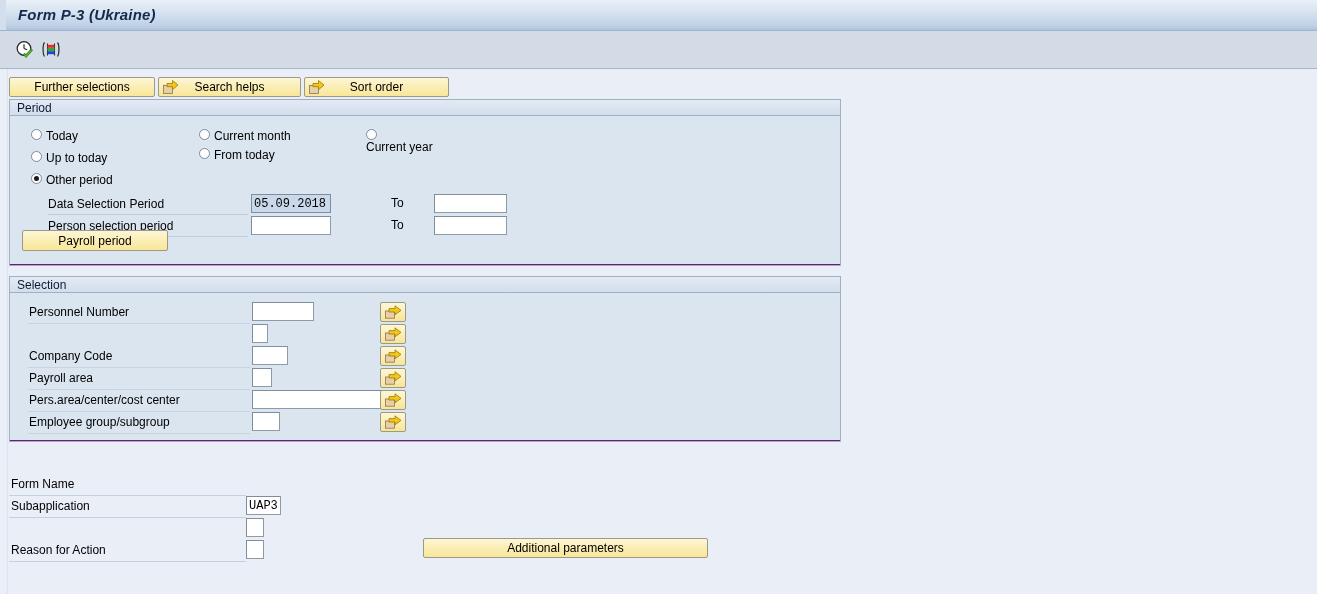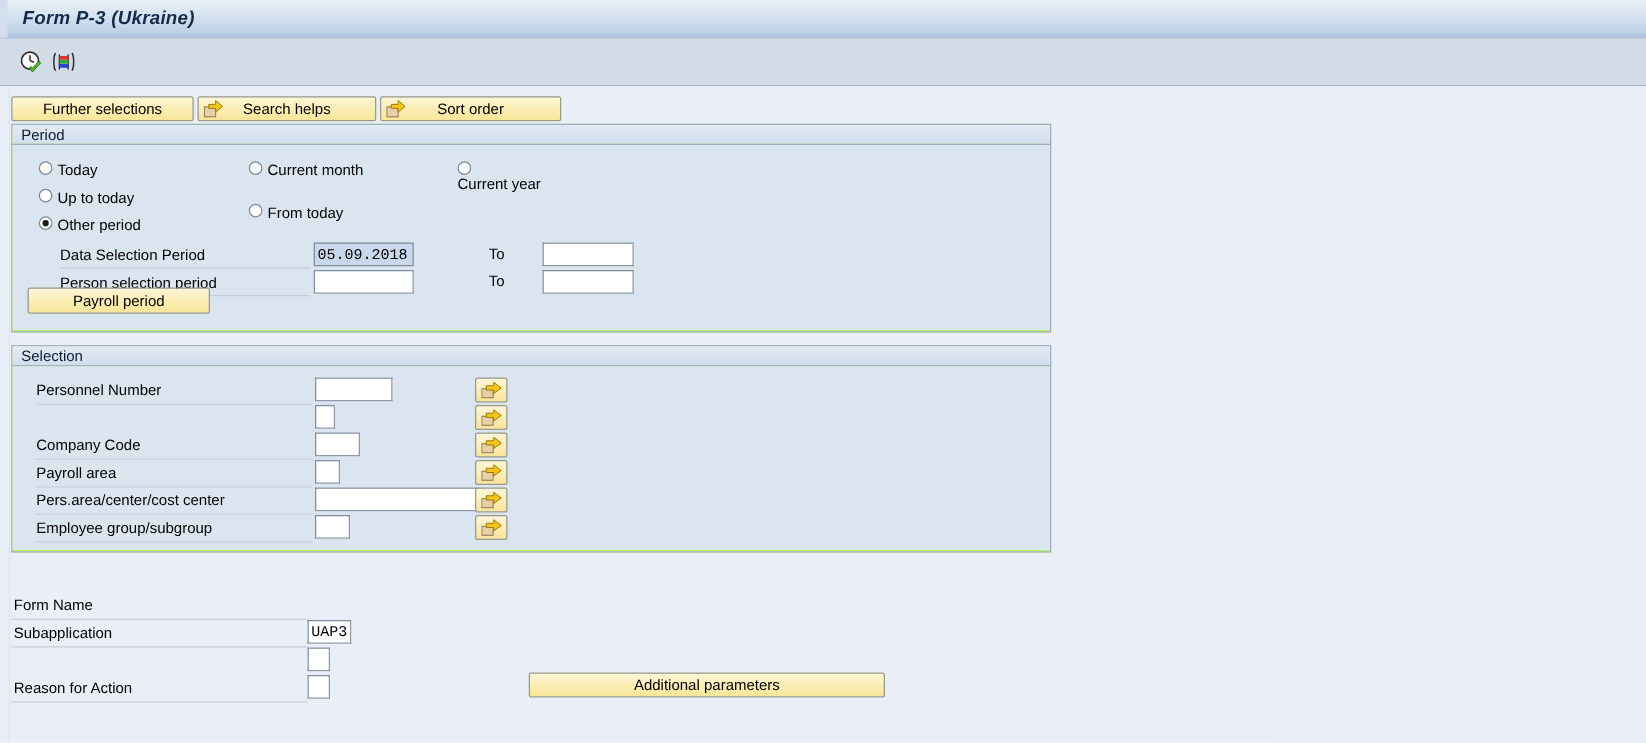--- a/index.html
+++ b/index.html
@@ -129,21 +129,21 @@
   #btn-further   { left: 9px;   top: 77px; width: 146px; height: 20px; }
   #btn-search    { left: 158px; top: 77px; width: 143px; height: 20px; }
   #btn-sort      { left: 304px; top: 77px; width: 145px; height: 20px; }
   #btn-payroll   { left: 22px;  top: 230px; width: 146px; height: 21px; }
   #btn-addparams { left: 423px; top: 538px; width: 285px; height: 20px; }
 
   
   .groupbox {
     position: absolute;
     border: 1px solid #9fb0c4;
-    background: #bef264;
+    background: #701a75;
     box-sizing: border-box;
   }
   .groupbox .gb-header {
     height: 16px;
     background: linear-gradient(to bottom, #e3eaf4 0%, #d3deec 100%);
     border-bottom: 1px solid #9fb0c4;
     font-size: 12px;
     color: #0a1b33;
     padding-left: 7px;
     line-height: 16px;
@@ -347,21 +347,21 @@
       </div>
       <div class="radio-row" style="left:356px; top:13px;flex-direction:column;">
         <span class="radio-mark"></span>
         <span class="radio-label">Current year</span>
       </div>
 
       <div class="radio-row" style="left:21px; top:35px;">
         <span class="radio-mark"></span>
         <span class="radio-label">Up to today</span>
       </div>
-      <div class="radio-row" style="left:189px; top:47px;">
+      <div class="radio-row" style="left:189px; top:32px;">
         <span class="radio-mark"></span>
         <span class="radio-label">From today</span>
       </div>
 
       <div class="radio-row" style="left:21px; top:57px;">
         <span class="radio-mark on"></span>
         <span class="radio-label">Other period</span>
       </div>
 
       <div class="ul-label" style="left:38px; top:78px; width:200px;">Data Selection Period</div>

